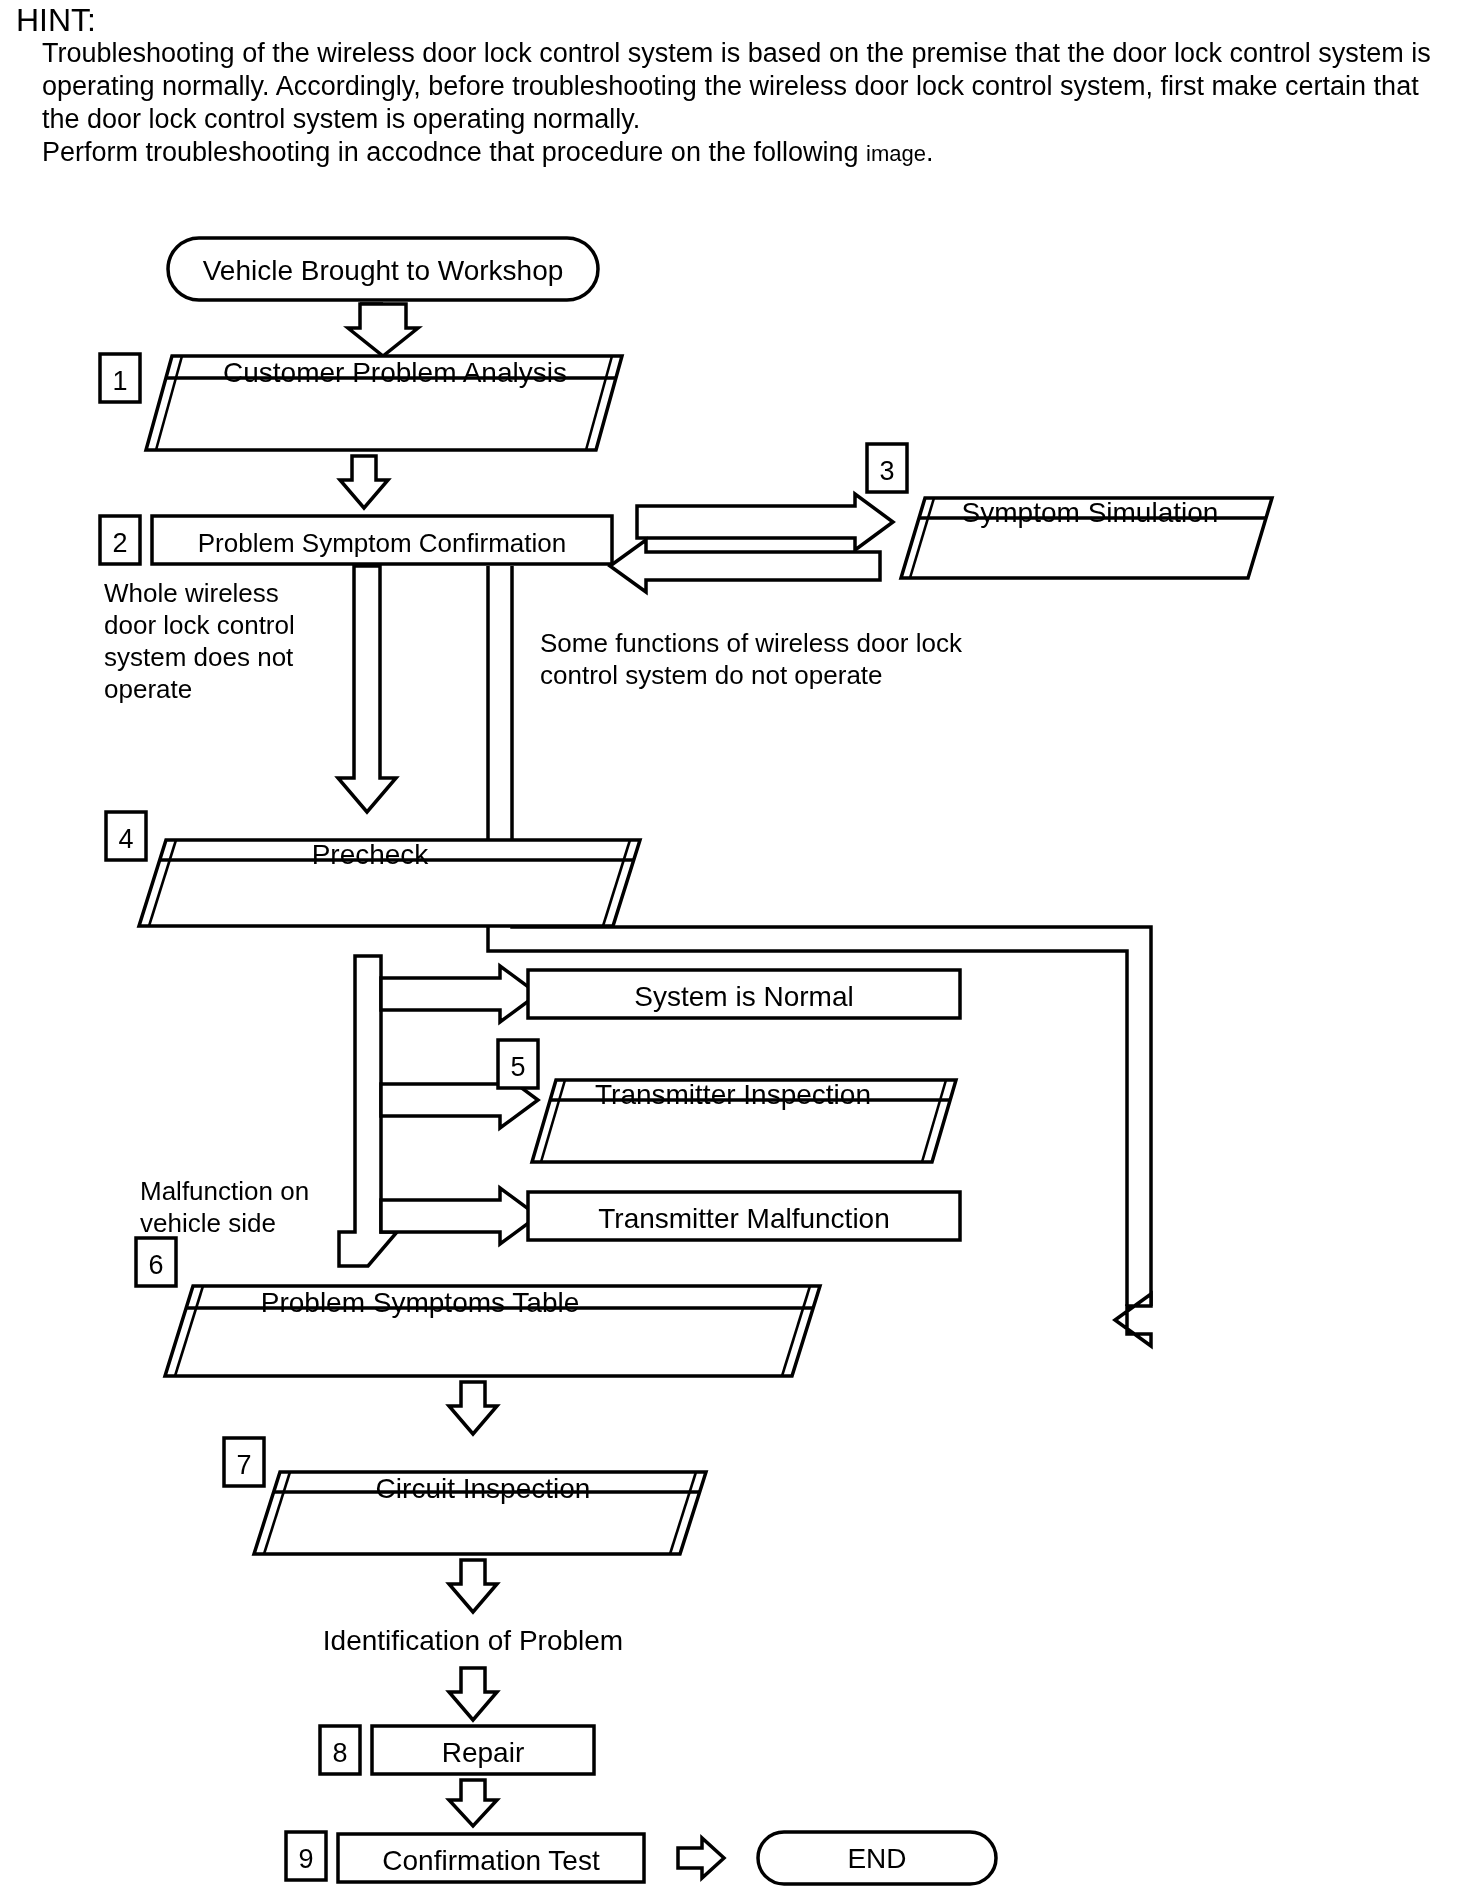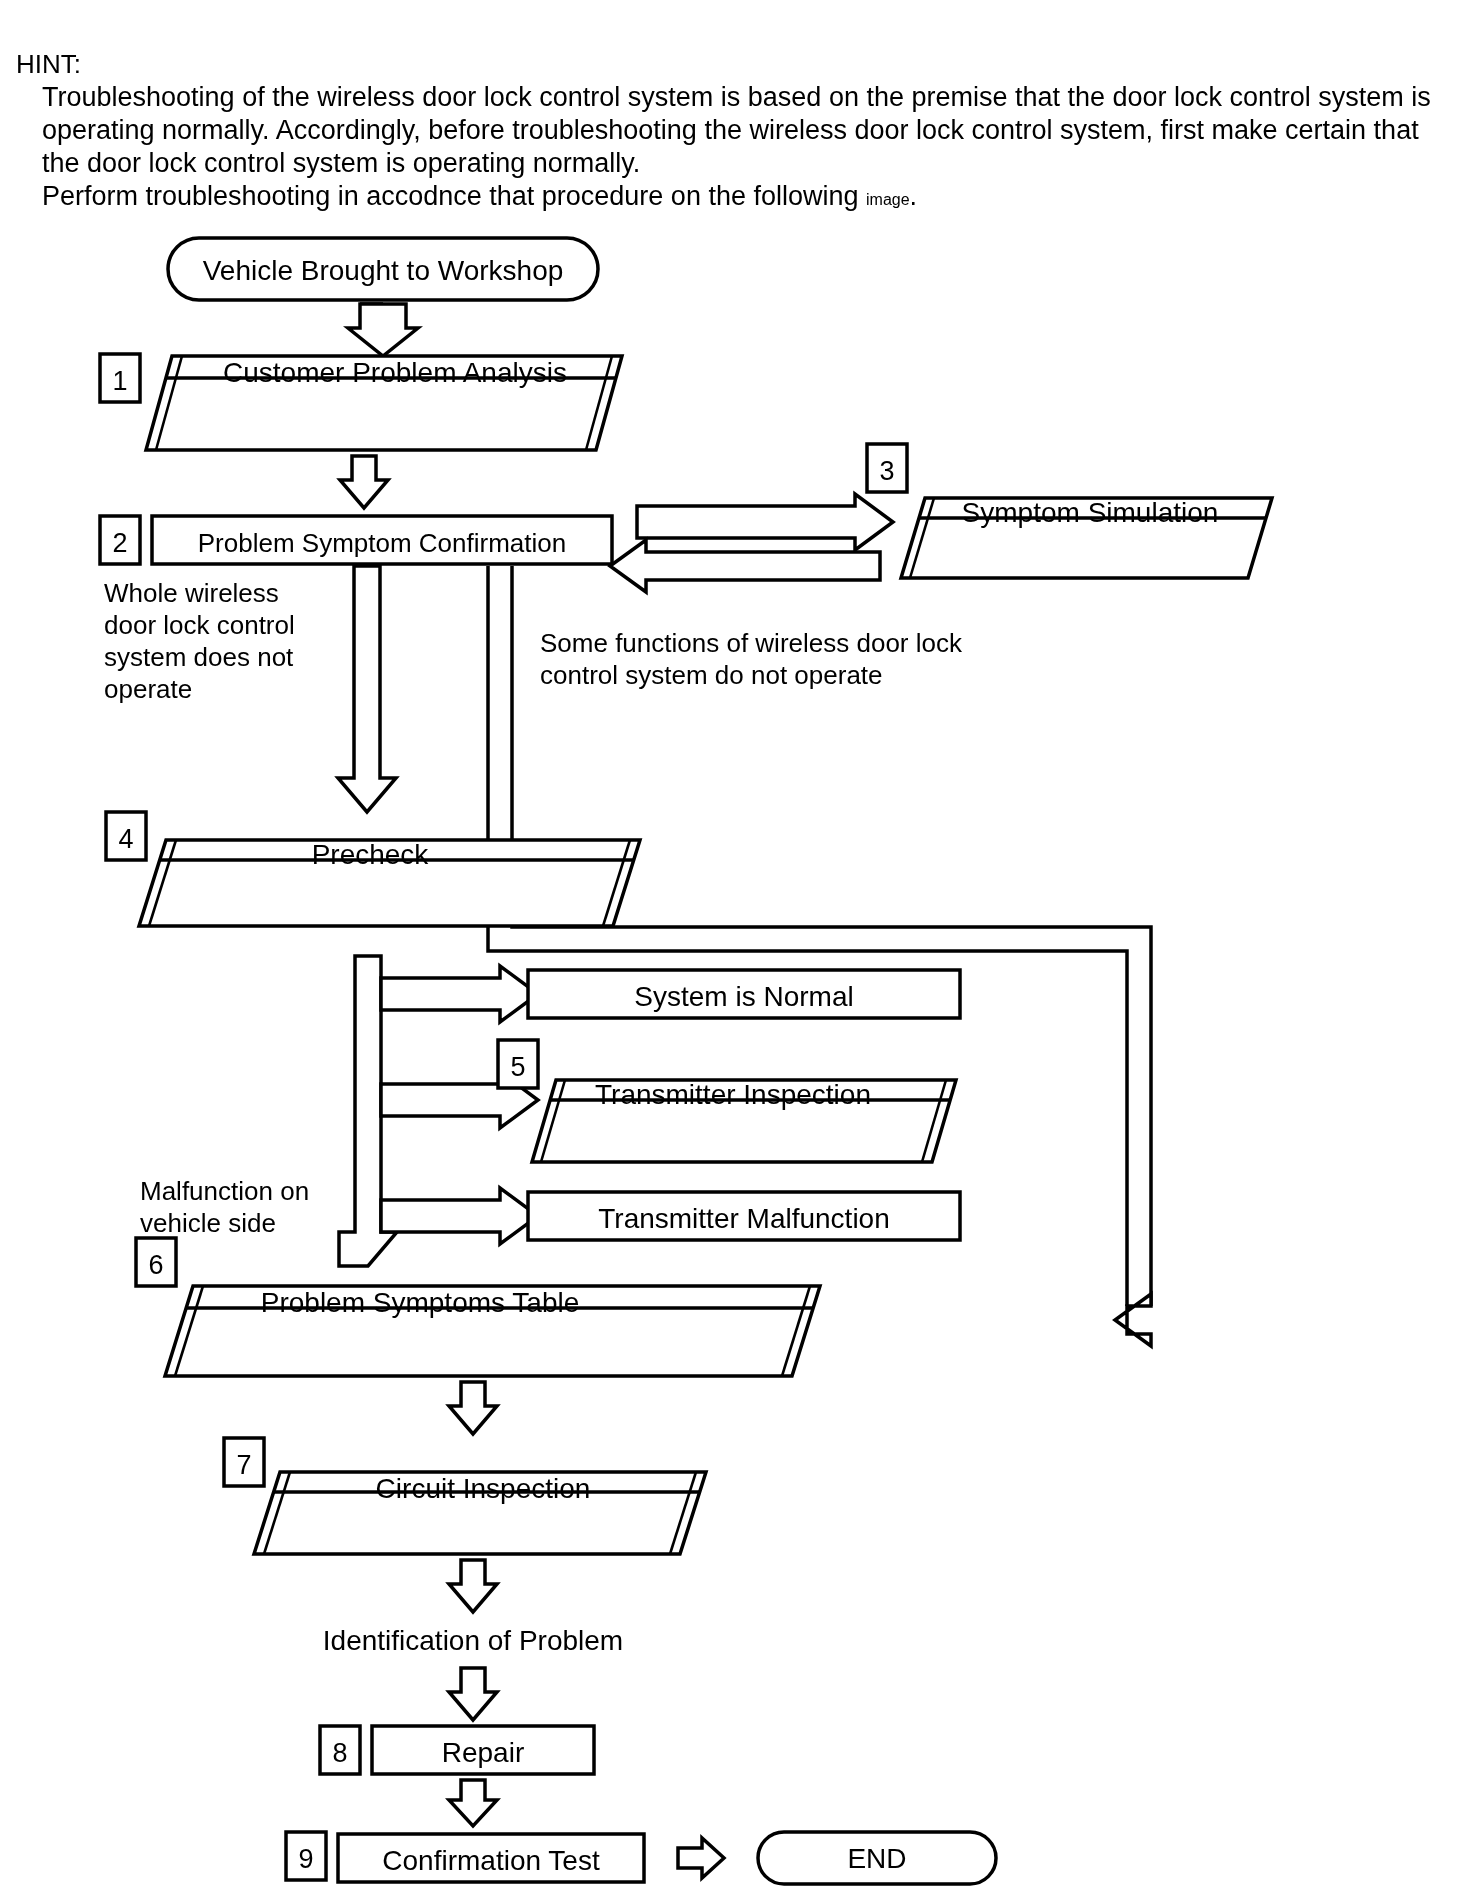--- a/index.html
+++ b/index.html
@@ -15,32 +15,31 @@
     position: relative;
     overflow: hidden;
   }
   #hint-block {
     position: absolute;
     left: 16px;
     top: 4px;
     width: 1440px;
   }
   #hint-block .hint-label {
-    font-size: 26px;
+    font-size: 32px;
     line-height: 33px;
     white-space: nowrap;
-    margin-top: 44px;
   }
   #hint-block .hint-para {
     font-size: 27px;
     line-height: 33px;
     margin-left: 26px;
   }
   #hint-block .hint-para .small-word {
-    font-size: 16px;
+    font-size: 22px;
     text-align: center;
   }
   #flow {
     position: absolute;
     left: 0;
     top: 200px;
     width: 1472px;
     height: 1692px;
   }
   svg text {

